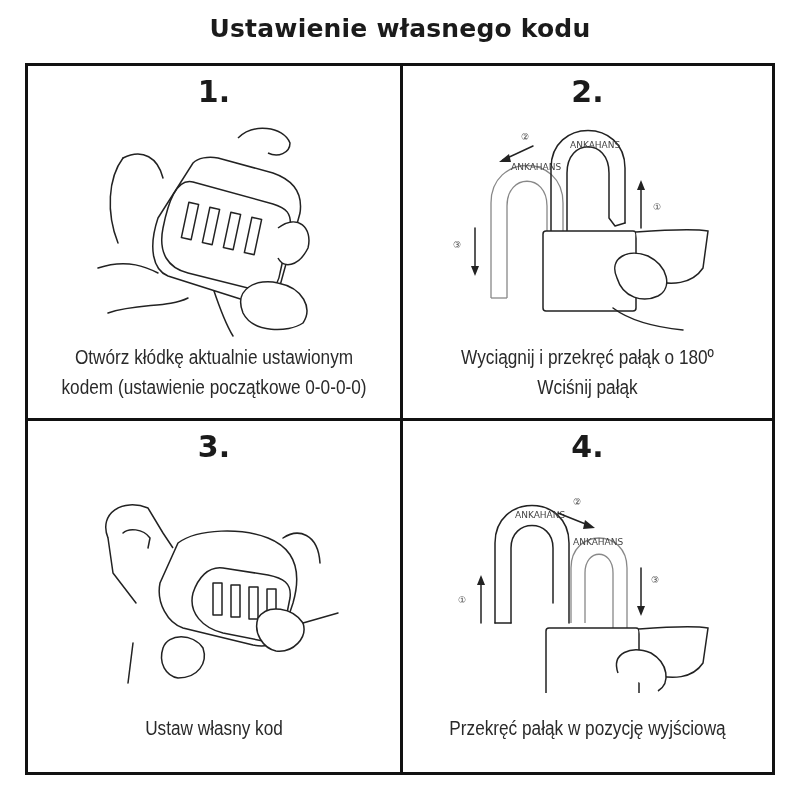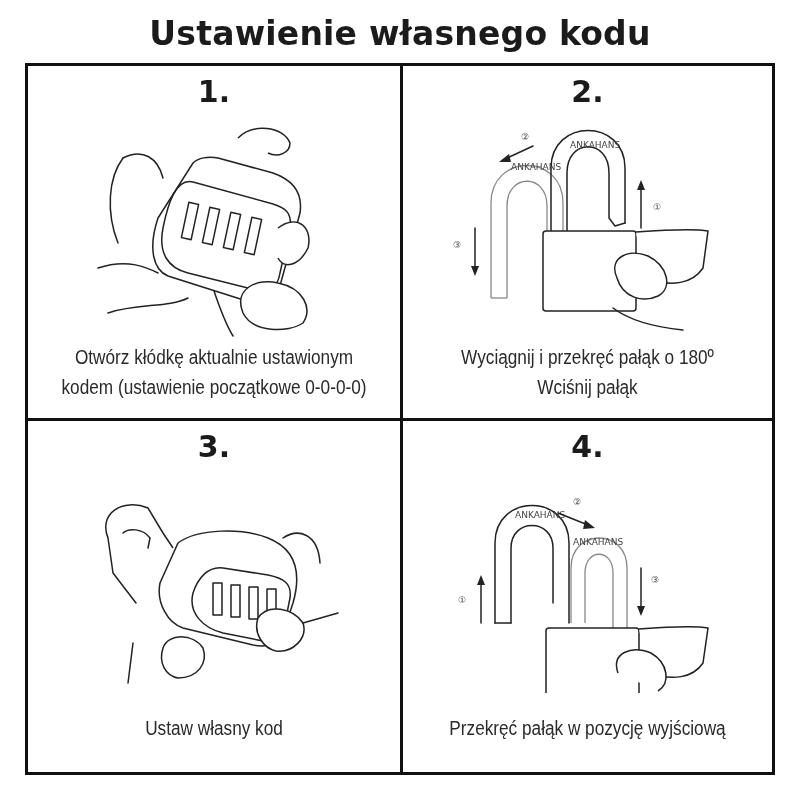--- a/index.html
+++ b/index.html
@@ -1,19 +1,19 @@
 <!DOCTYPE html>
 <html><head>
 <meta charset="utf-8">
 <style>
   html, body { margin:0; padding:0; background:#ffffff; }
   body { width:800px; height:800px; position:relative; overflow:hidden;
          font-family:"DejaVu Sans", sans-serif; color:#1a1a1a; }
   .title { position:absolute; left:0; top:14px; width:800px; text-align:center;
-           font-family:"DejaVu Sans", sans-serif; font-weight:bold; font-size:33px;
+           font-family:"DejaVu Sans", sans-serif; font-weight:bold; font-size:25px;
            letter-spacing:0.2px; color:#1b1b1b; }
   .grid { position:absolute; left:25px; top:63px; width:750px; height:712px;
           border:3px solid #111; box-sizing:border-box; }
   .vline { position:absolute; left:372px; top:0; width:3px; height:100%; background:#111; }
   .hline { position:absolute; left:0; top:352px; width:100%; height:3px; background:#111; }
   .cell { position:absolute; width:372px; height:352px; }
   .c1 { left:0; top:0; } .c2 { left:375px; top:0; width:369px; }
   .c3 { left:0; top:355px; height:351px; } .c4 { left:375px; top:355px; width:369px; height:351px; }
   .num { position:absolute; top:8px; left:0; width:100%; text-align:center;
          font-family:"DejaVu Sans", sans-serif; font-weight:bold; font-size:30px; color:#1b1b1b; }

